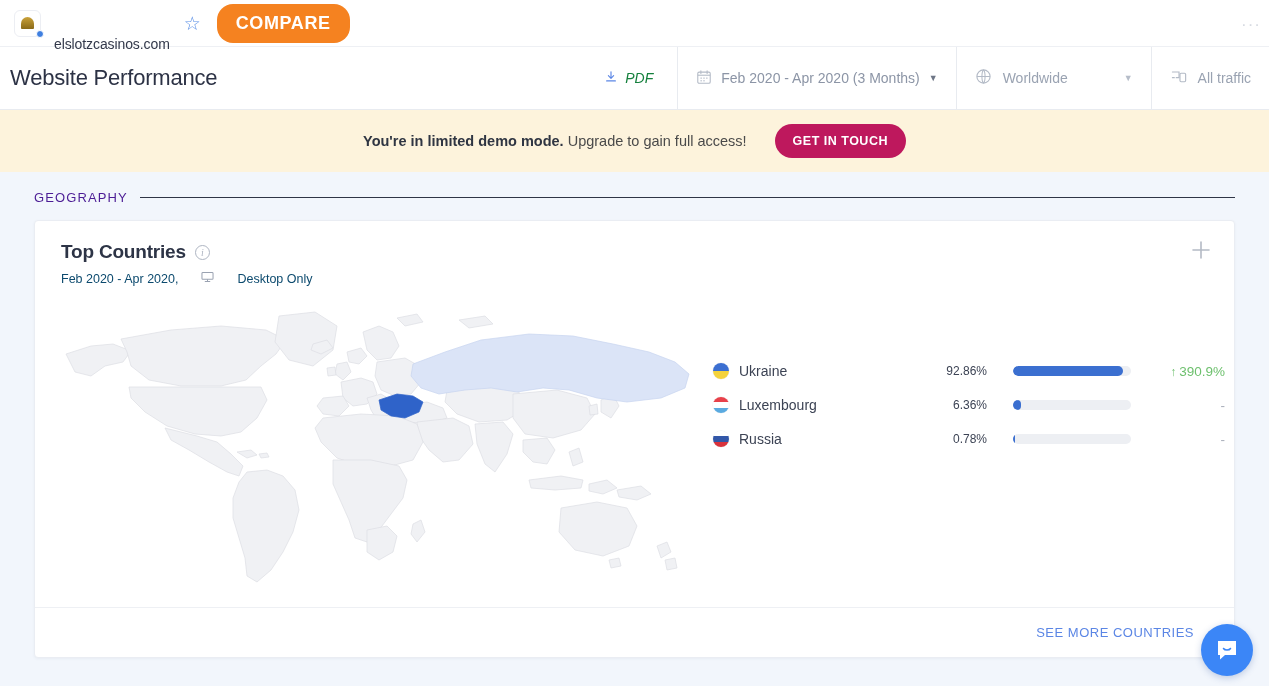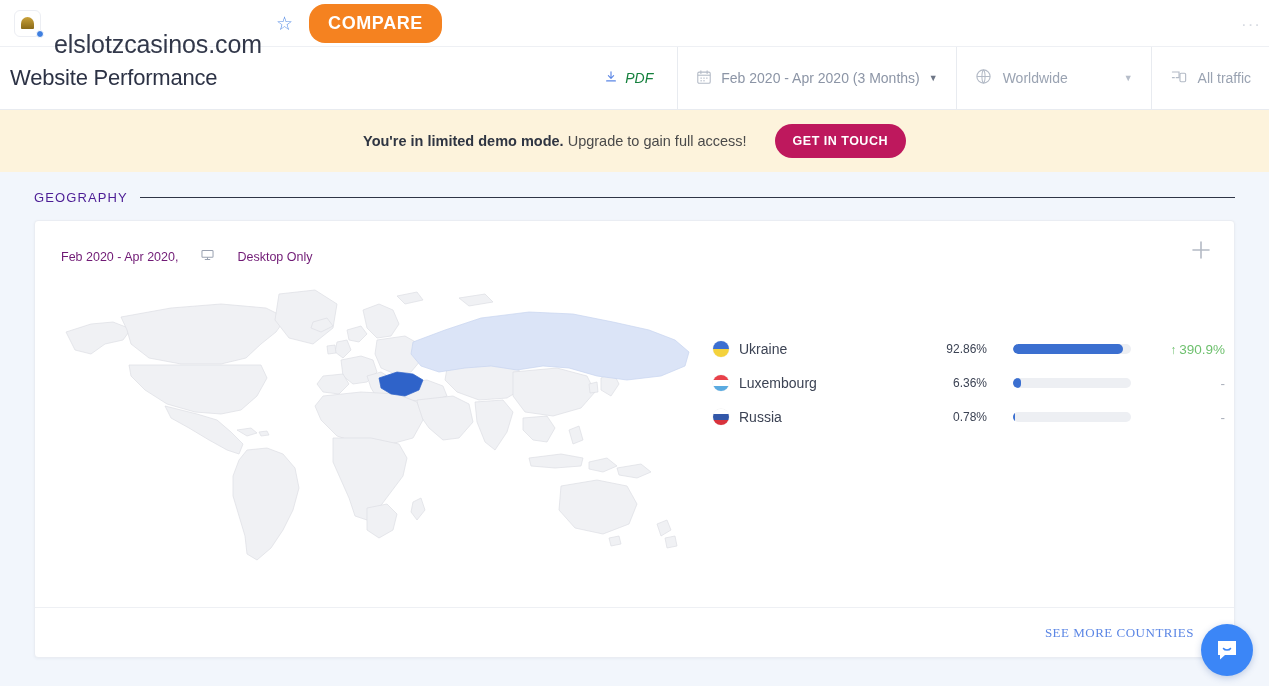--- a/index.html
+++ b/index.html
@@ -27,21 +27,21 @@
     width: 13px; height: 12px;
     background: linear-gradient(#caa23a, #8a6a18);
     border-radius: 7px 7px 1px 1px;
   }
   .favicon .dot {
     position: absolute; right: -4px; bottom: -2px;
     width: 8px; height: 8px; border-radius: 50%;
     background: #3f7fe0; border: 1.5px solid #fff;
   }
   .site-name {
-    font-size: 25px; color: #32384a; margin-left: 13px;
+    font-size: 14px; color: #32384a; margin-left: 13px;
     letter-spacing: -0.1px;
     margin-top: 42px;
   }
   .star {
     margin-left: 14px; font-size: 19px; color: #5a8fe6;
     line-height: 1;
   }
   .compare-btn {
     margin-left: 16px;
     background: #f58220; color: #fff;
@@ -123,21 +123,21 @@
   }
   .card-title-row { display: flex; align-items: center; gap: 9px; }
   .card-title { font-size: 19px; color: #2d3446; font-weight: bold; letter-spacing: -0.2px; }
   .info-ico {
     width: 15px; height: 15px; border-radius: 50%;
     border: 1.4px solid #aeb5c2; color: #aeb5c2;
     font-size: 10px; line-height: 13px; text-align: center;
     font-family: "Liberation Serif", serif; font-style: italic;
   }
   .card-sub {
-    margin-top: 8px; font-size: 12.5px; color: #701a75;
+    margin-top: 8px; font-size: 12.5px; color: #0c4a6e;
     display: flex; align-items: center; gap: 23px;
   }
   .plus-btn {
     position: absolute; right: 22px; top: 18px;
     width: 22px; height: 22px; cursor: pointer;
     color: #b4bac5;
   }
 
   .card-body { flex: 1 1 auto; display: flex; align-items: flex-start; }
   .map-wrap { width: 700px; padding: 8px 0 0 26px; }
@@ -170,21 +170,20 @@
 
   .card-foot {
     border-top: 1px solid #eef0f4;
     height: 50px;
     display: flex; align-items: center; justify-content: flex-end;
     padding-right: 40px;
   }
   .see-more {
     font-size: 13px; color: #5b86e5; letter-spacing: 0.5px;
     cursor: pointer;
-    font-family: Liberation Serif, serif;
   }
 
   
   .chat {
     position: absolute; right: 16px; bottom: 10px;
     width: 52px; height: 52px; border-radius: 50%;
     background: #3b86f7; cursor: pointer;
     display: flex; align-items: center; justify-content: center;
     box-shadow: 0 2px 7px rgba(30,70,150,0.25);
   }
@@ -263,20 +262,24 @@
   <button class="banner-btn">GET IN TOUCH</button>
 </div>
 
 <div class="geo-head">
   <div class="geo-label">GEOGRAPHY</div>
   <div class="geo-rule"></div>
 </div>
 
 <div class="card">
   <div class="card-head">
+    <div class="card-title-row">
+      <span class="card-title">Top Countries</span>
+      <span class="info-ico">i</span>
+    </div>
     <div class="card-sub">
       <span>Feb 2020 - Apr 2020,</span>
       <span class="ico">
         <svg width="13" height="12" viewBox="0 0 14 13">
             <rect x="1" y="1.5" width="12" height="7.5" rx="1" fill="none" stroke="#9aa2b1" stroke-width="1.1"></rect>
             <path d="M4.5 11.5h5" stroke="#9aa2b1" stroke-width="1.1" stroke-linecap="round"></path>
             <path d="M7 9v2.5" stroke="#9aa2b1" stroke-width="1.1"></path>
           </svg>
       </span>
       <span>Desktop Only</span>

